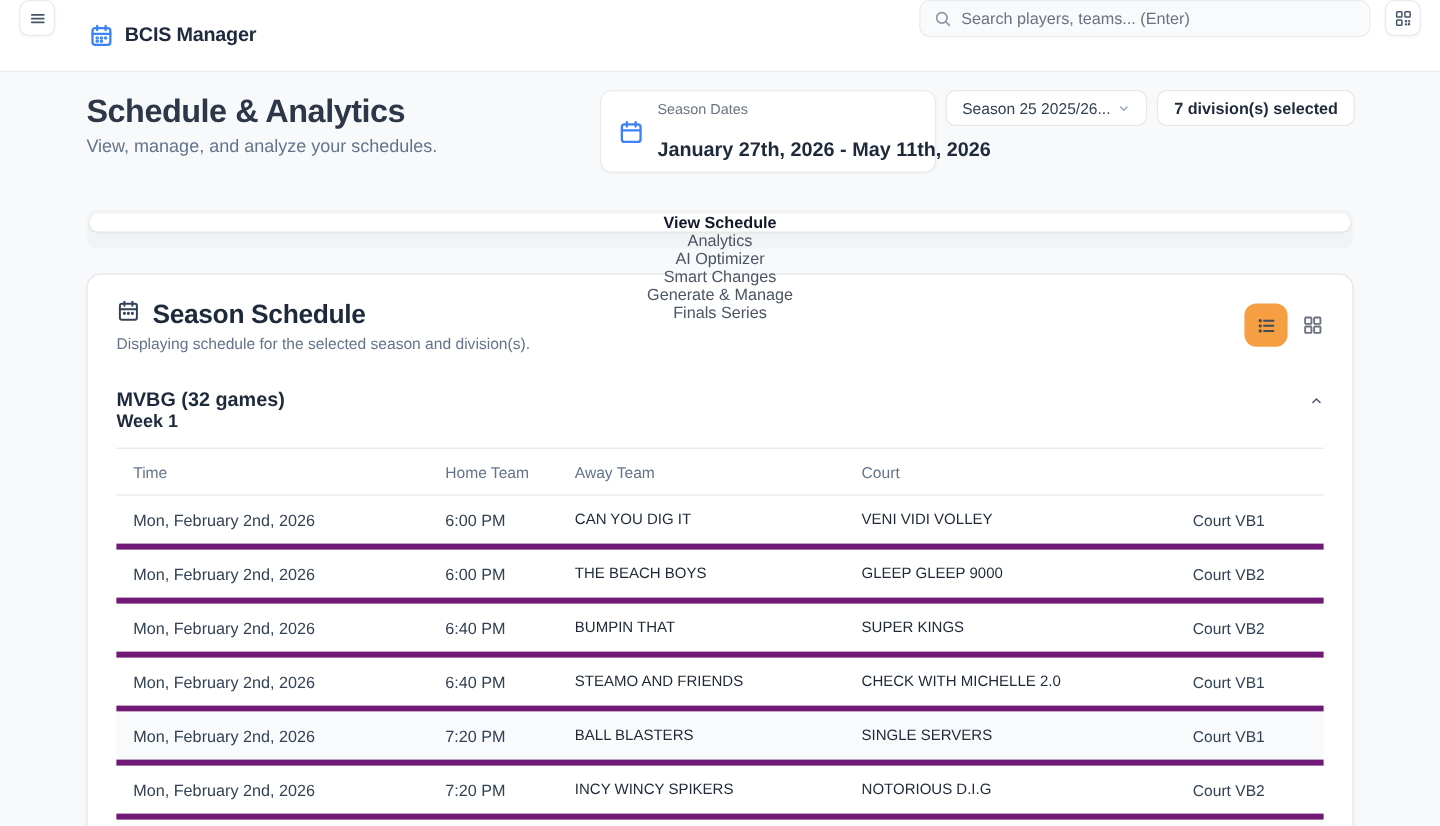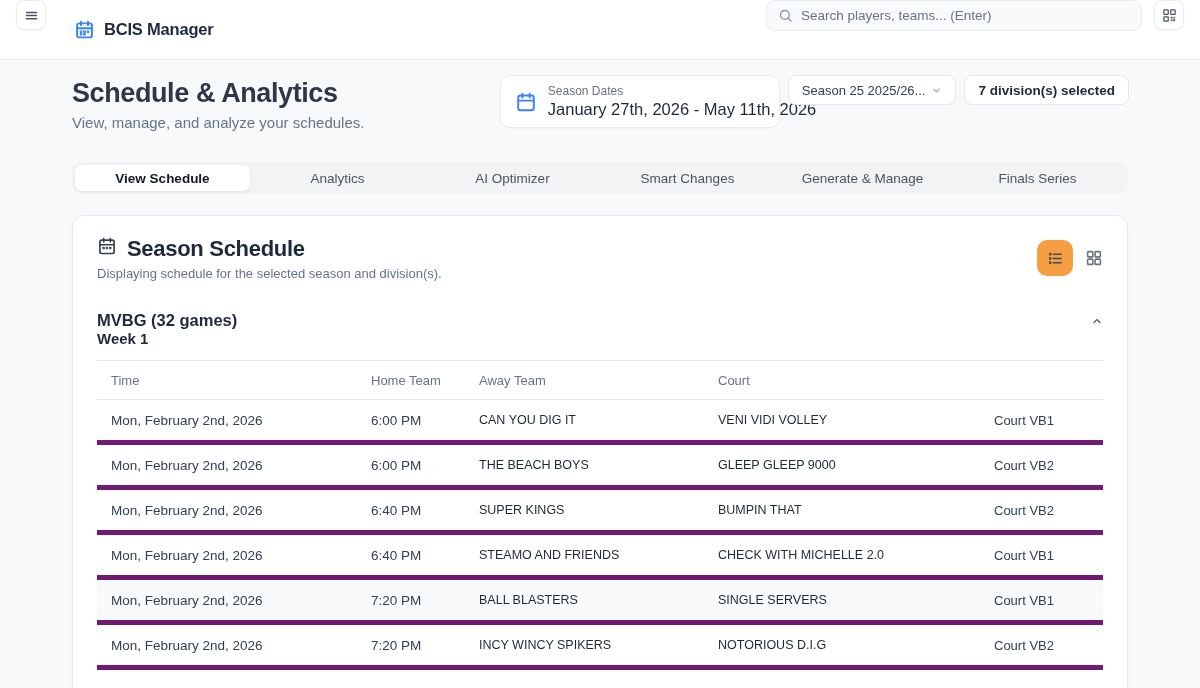--- a/index.html
+++ b/index.html
@@ -37,34 +37,34 @@
   .title-block { width:442px; padding-top:3px; }
   .page-title { font-size:27px; font-weight:800; color:#2d3748; letter-spacing:-.4px; }
   .page-sub { font-size:15px; color:#64748b; margin-top:5px; }
   .season-card {
     width:280px; background:#fff; border:1px solid #e9ecef; border-radius:10px;
     padding:8px 14px; display:flex; align-items:center; gap:11px;
     box-shadow:0 1px 2px rgba(0,0,0,.04); flex:none;
   }
   .season-card svg { color:#3b82f6; flex:none; }
   .season-label { font-size:12px; color:#6b7280; }
-  .season-value { font-size:16.5px; font-weight:400; color:#1e293b; margin-top:2px; white-space:nowrap; }
+  .season-value { font-size:16.5px; font-weight:700; color:#1e293b; margin-top:18px; white-space:nowrap; }
   .head-buttons { display:flex; gap:8px; margin-left:8px; }
   .pill-btn {
     height:30px; padding:0 13px; background:#fff; border:1px solid #e5e7eb;
     border-radius:8px; display:flex; align-items:center; gap:6px;
     font-size:13px; color:#334155; cursor:pointer; white-space:nowrap;
     font-family:inherit;
   }
   .pill-btn.bold { font-weight:700; font-size:13.5px; color:#1e293b; }
   .pill-btn .chev { color:#94a3b8; }
   
   .tabbar {
     margin:31px 72px 0; height:32px; background:#f1f3f5; border-radius:9px;
-    padding:3px; display:flex;
+    padding:3px; display:flex;flex-direction:column;
   }
   .tab {
     flex:1; display:flex; align-items:center; justify-content:center;
     font-size:13.5px; color:#4b5563; border-radius:7px; cursor:pointer;
   }
   .tab.active {
     background:#fff; color:#111827; font-weight:700;
     box-shadow:0 1px 3px rgba(0,0,0,.08);
   }
   
@@ -285,22 +285,22 @@
     <div class="date">Mon, February 2nd, 2026</div>
     <div class="time">6:00 PM</div>
     <div class="team">THE BEACH BOYS</div>
     <div class="team">GLEEP GLEEP 9000</div>
     <div class="court">Court VB2</div>
   </div>
 
   <div class="trow">
     <div class="date">Mon, February 2nd, 2026</div>
     <div class="time">6:40 PM</div>
+    <div class="team">BUMPIN THAT</div>
     <div class="team">SUPER KINGS</div>
-    <div class="team">BUMPIN THAT</div>
     <div class="court">Court VB2</div>
   </div>
 
   <div class="trow">
     <div class="date">Mon, February 2nd, 2026</div>
     <div class="time">6:40 PM</div>
     <div class="team">STEAMO AND FRIENDS</div>
     <div class="team">CHECK WITH MICHELLE 2.0</div>
     <div class="court">Court VB1</div>
   </div>

